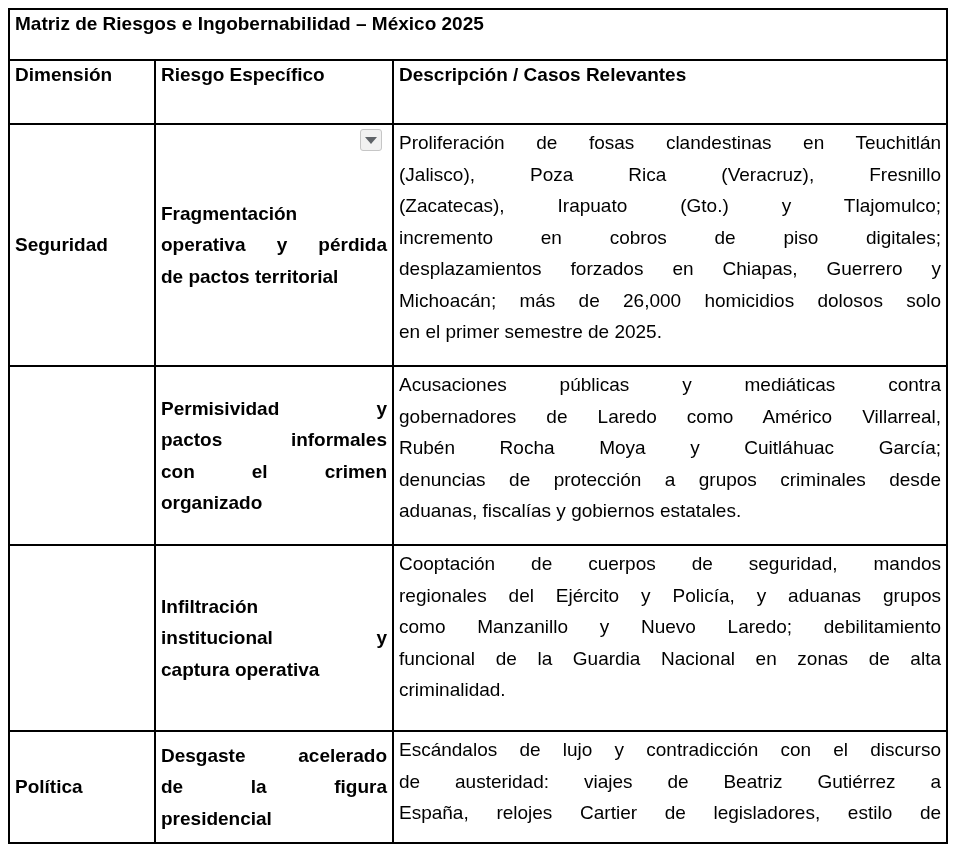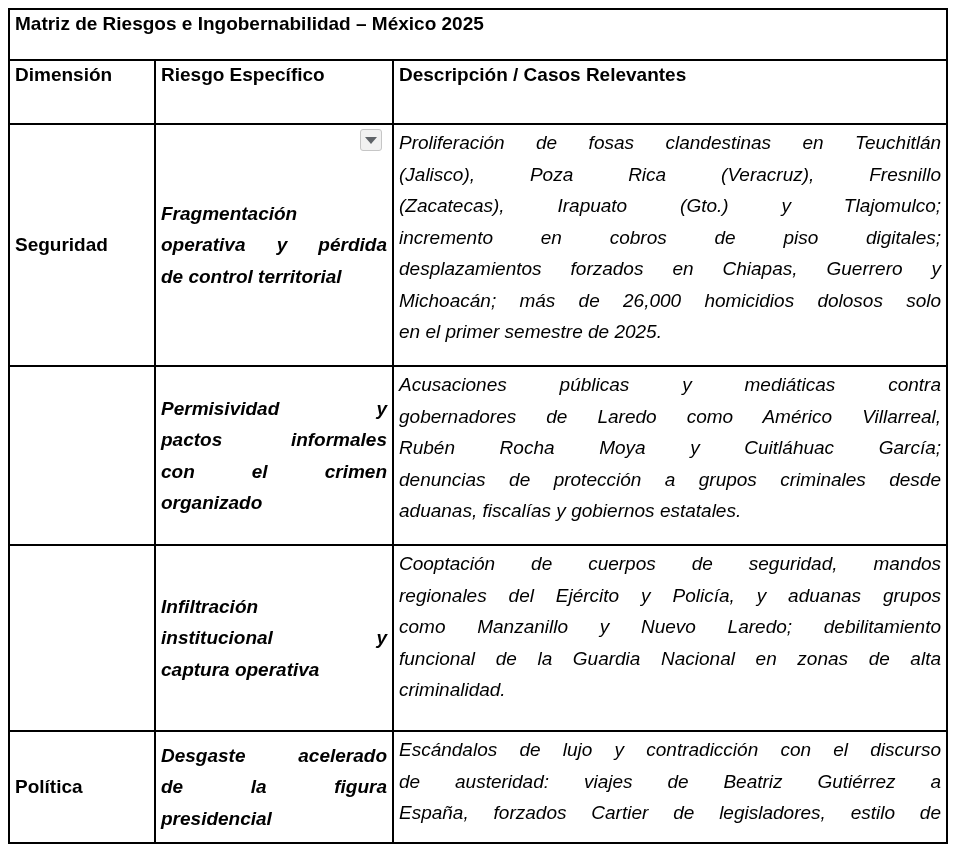--- a/index.html
+++ b/index.html
@@ -59,21 +59,20 @@
   td.desc-cell {
     vertical-align: top;
     padding-top: 3px;
     padding-left: 4px;
     padding-right: 4px;
   }
   .line {
     line-height: 31.5px;
     text-align: justify;
     text-align-last: left;
-    font-style: italic;
   }
   .line.j {
     text-align-last: justify;
   }
   tr.r-title  { height: 51px; }
   tr.r-head   { height: 64px; }
   tr.r-body1  { height: 242px; }
   tr.r-body2  { height: 179px; }
   tr.r-body3  { height: 186px; }
   tr.r-body4  { height: 112px; }
@@ -124,21 +123,21 @@
 
   <tr class="r-body1">
     <td class="dim-cell">Seguridad</td>
     <td class="risk-cell">
       <div class="dd-btn">
         <span class="dd-arrow"></span>
       </div>
       <div>
             <div class="line j">Fragmentación</div>
             <div class="line j">operativa y pérdida</div>
-            <div class="line">de control territorial</div>
+            <div class="line">de pactos territorial</div>
           </div>
     </td>
     <td class="desc-cell">
       <div>
             <div class="line j">Proliferación de fosas clandestinas en Teuchitlán</div>
             <div class="line j">(Jalisco), Poza Rica (Veracruz), Fresnillo</div>
             <div class="line j">(Zacatecas), Irapuato (Gto.) y Tlajomulco;</div>
             <div class="line j">incremento en cobros de piso digitales;</div>
             <div class="line j">desplazamientos forzados en Chiapas, Guerrero y</div>
             <div class="line j">Michoacán; más de 26,000 homicidios dolosos solo</div>
@@ -194,18 +193,18 @@
       <div>
             <div class="line j">Desgaste acelerado</div>
             <div class="line j">de la figura</div>
             <div class="line">presidencial</div>
           </div>
     </td>
     <td class="desc-cell">
       <div>
             <div class="line j">Escándalos de lujo y contradicción con el discurso</div>
             <div class="line j">de austeridad: viajes de Beatriz Gutiérrez a</div>
-            <div class="line j">España, forzados Cartier de legisladores, estilo de</div>
+            <div class="line j">España, relojes Cartier de legisladores, estilo de</div>
           </div>
     </td>
   </tr>
 </tbody>
   </table>
 
 </body></html>

